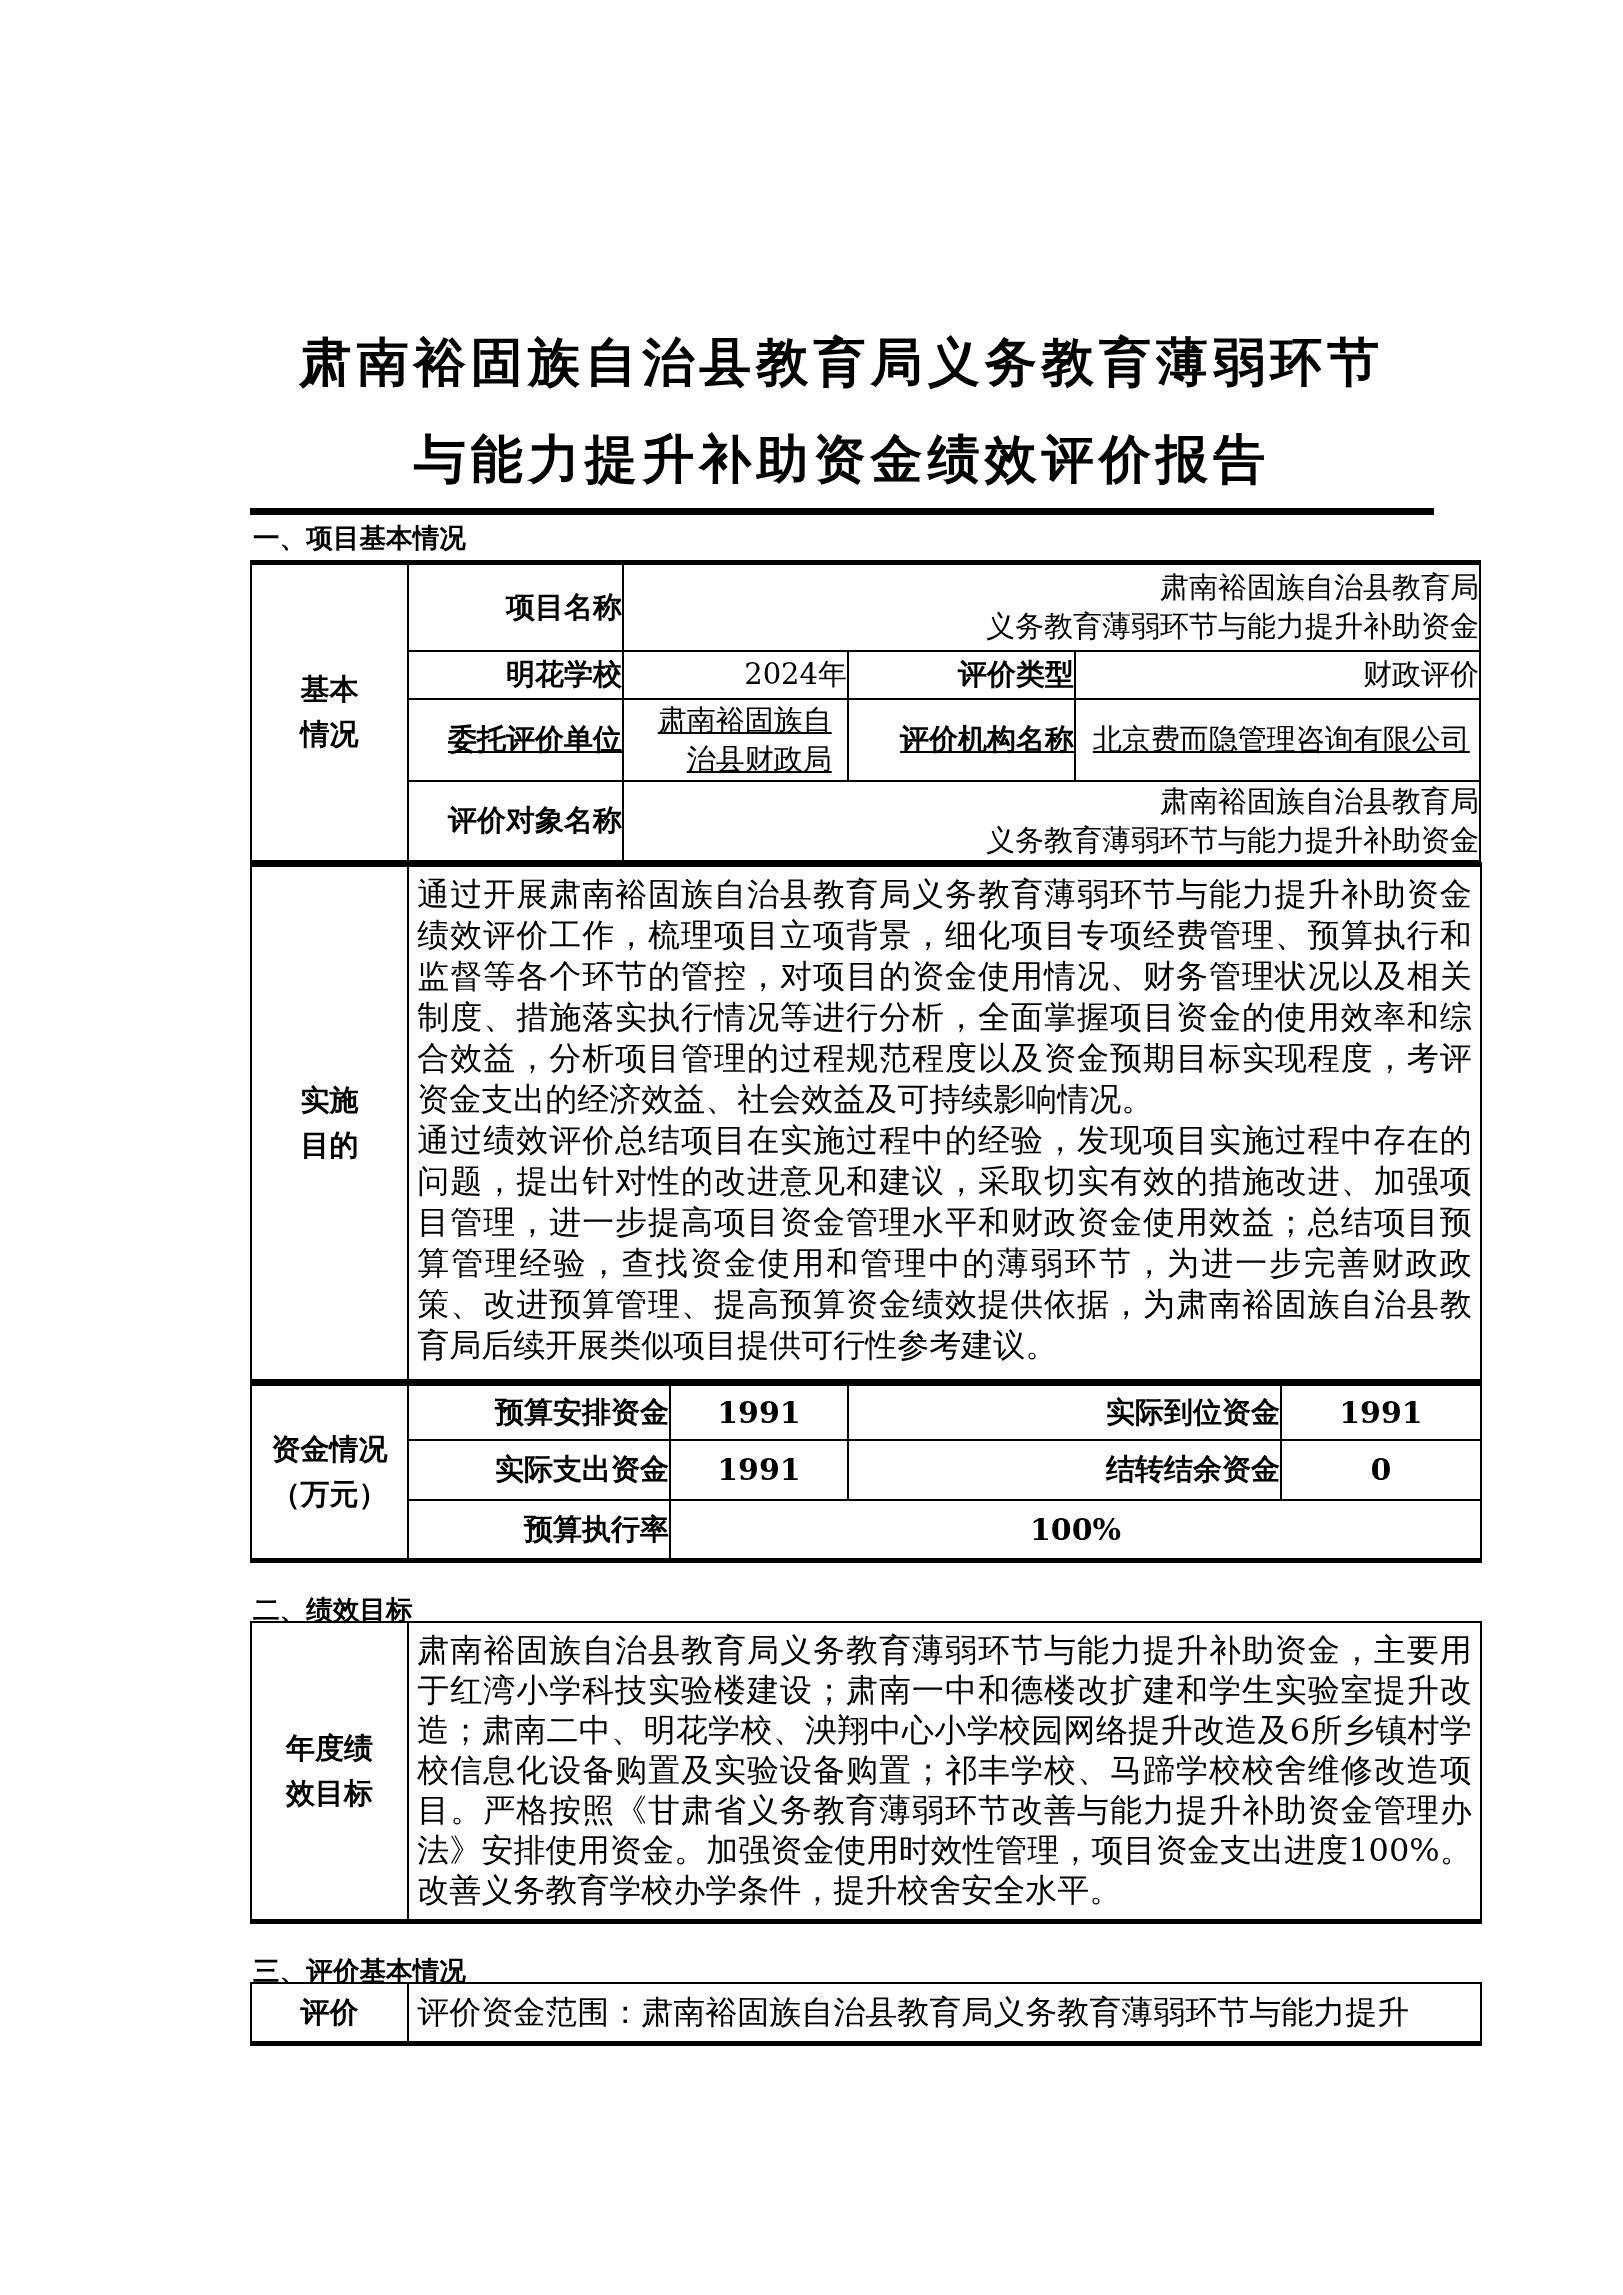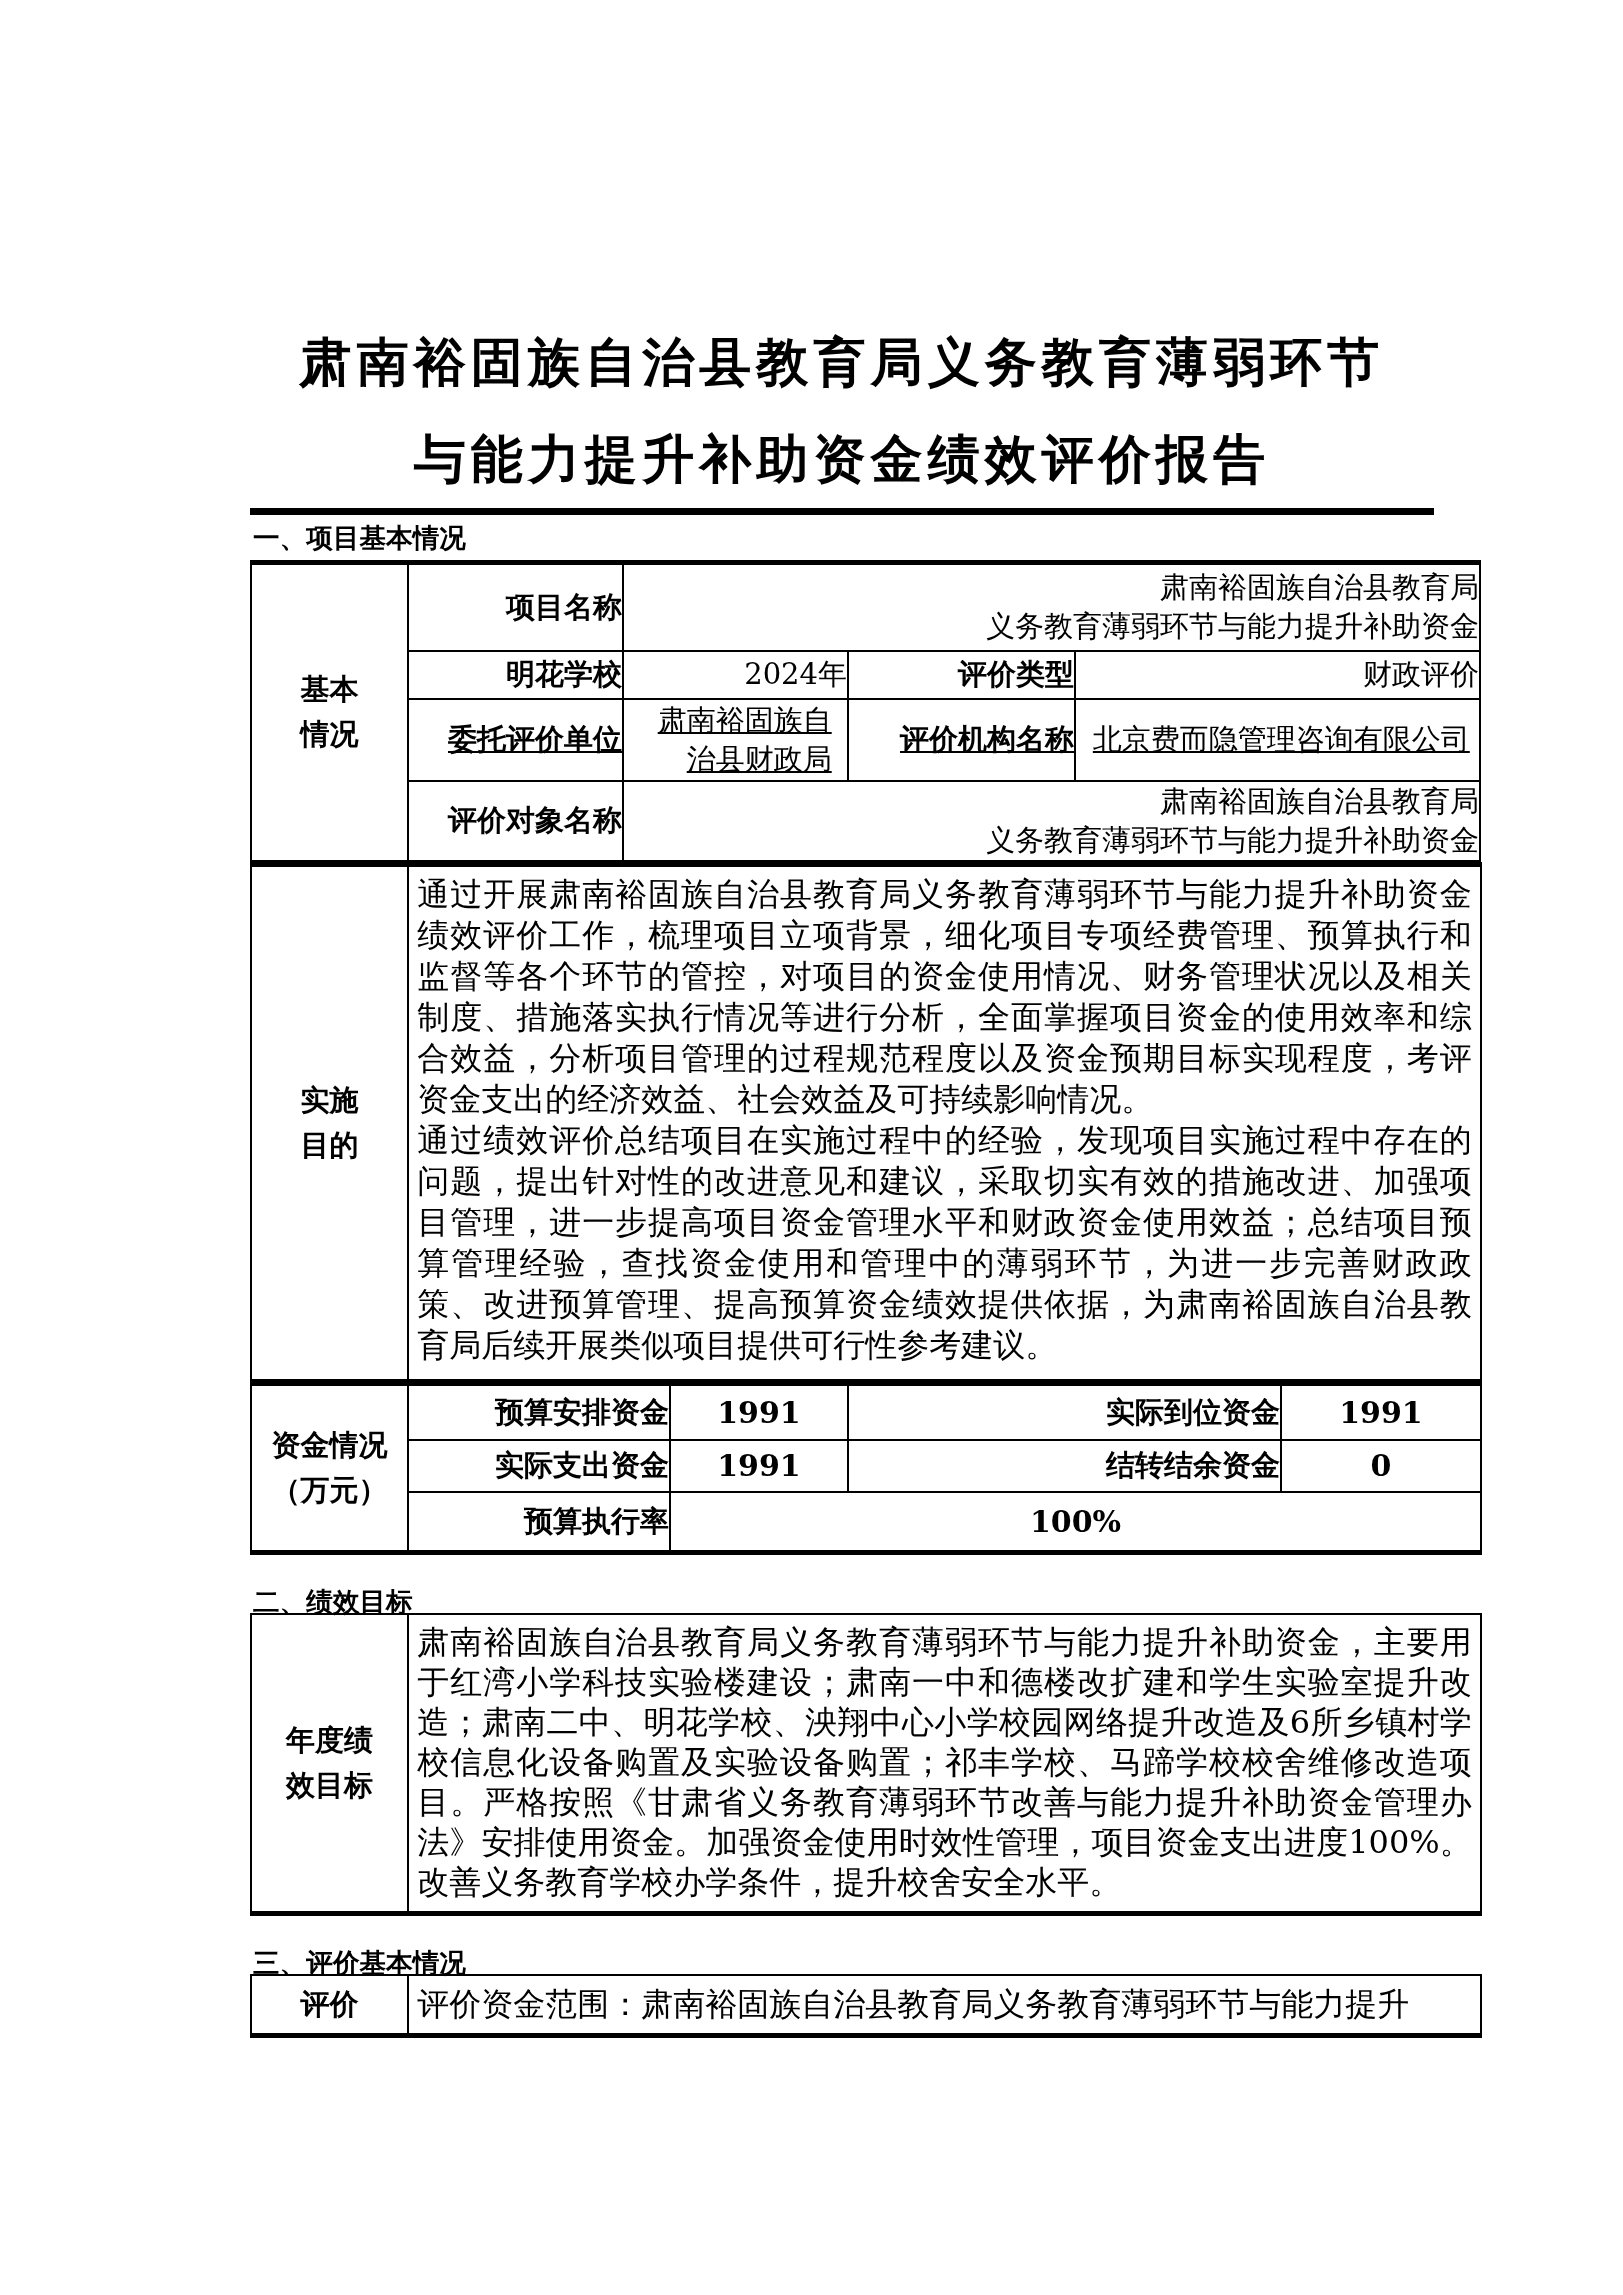--- a/index.html
+++ b/index.html
@@ -45,21 +45,21 @@
   }
   .goal-cell { line-height:40px; }
   .eval-cell { vertical-align:middle; padding-top:0; padding-bottom:0; }
 
   .r-projname { height:88px; }
   .r-year     { height:48px;  }
   .r-entrust  { height:82px;text-decoration:underline; }
   .r-object   { height:78px; }
   .r-purpose  { height:516px; }
   .r-money1   { height:56px; }
-  .r-money2   { height:52px;border-radius:10px; }
+  .r-money2   { height:60px;border-radius:10px; }
   .r-money3   { height:61px; }
   .r-goal     { height:299px; }
   .r-eval     { height:61px; }
 </style>
 </head>
 <body>
 
 <div class="page">
   <div class="content">
 

